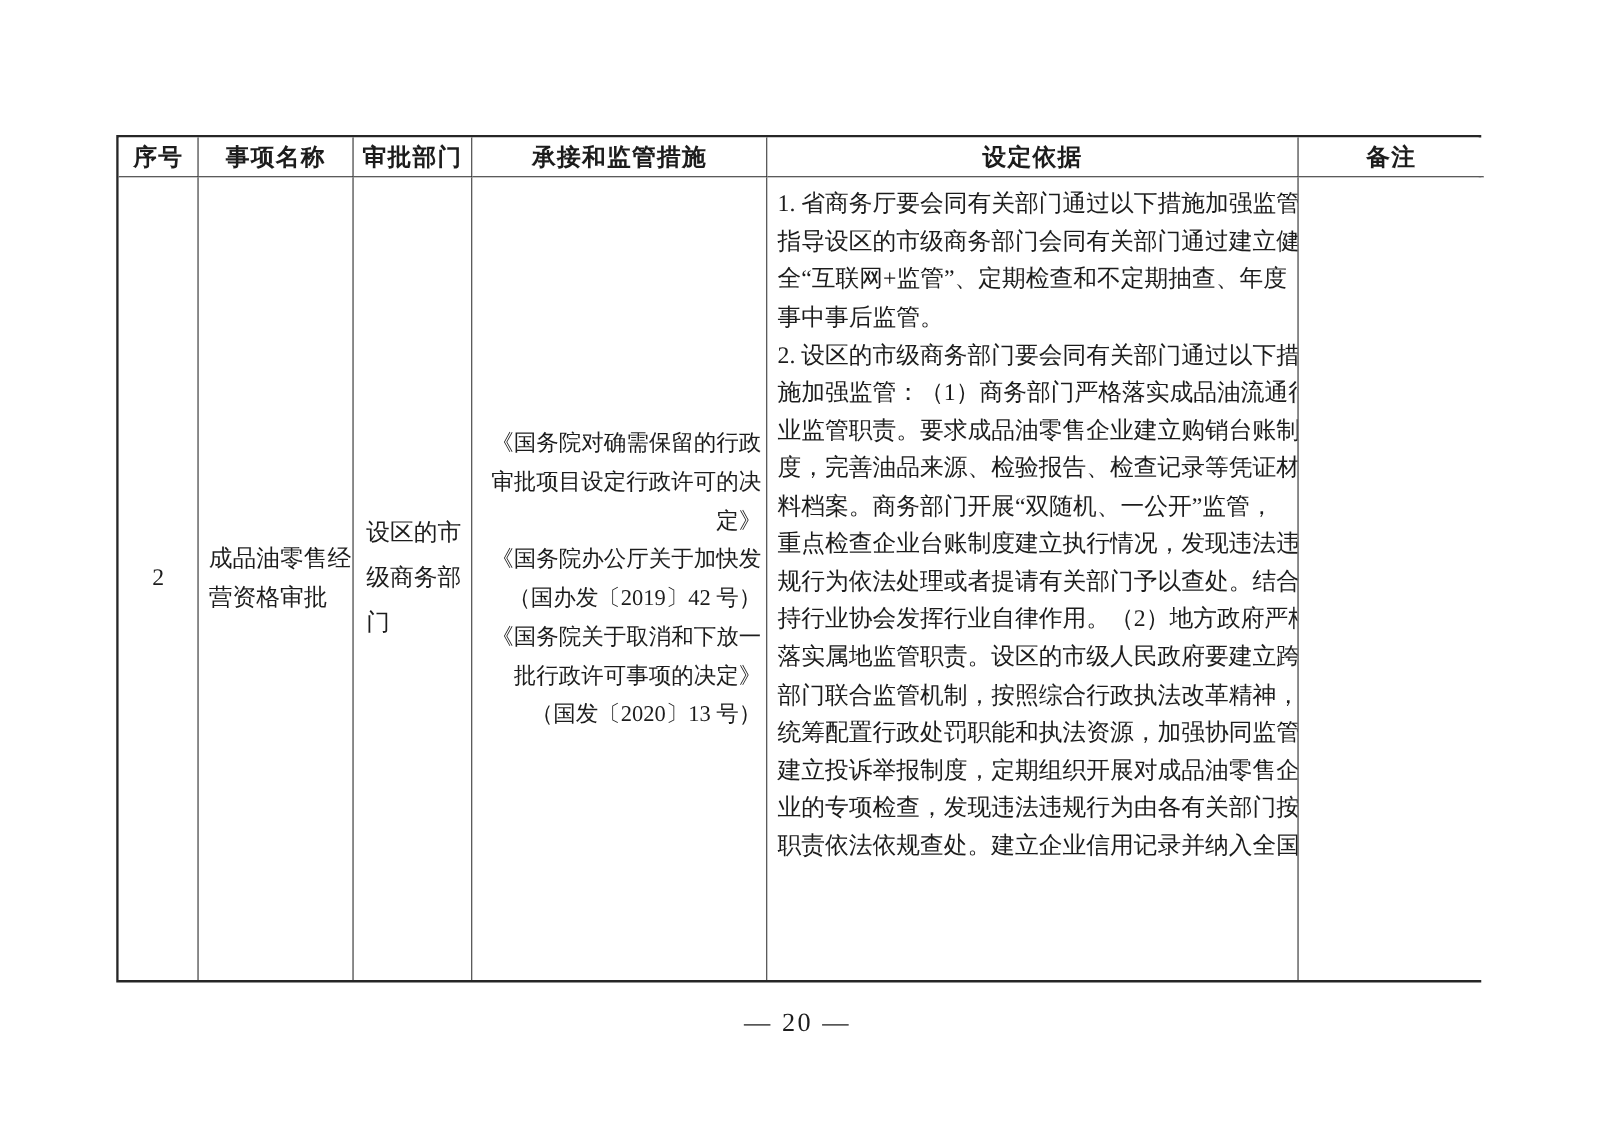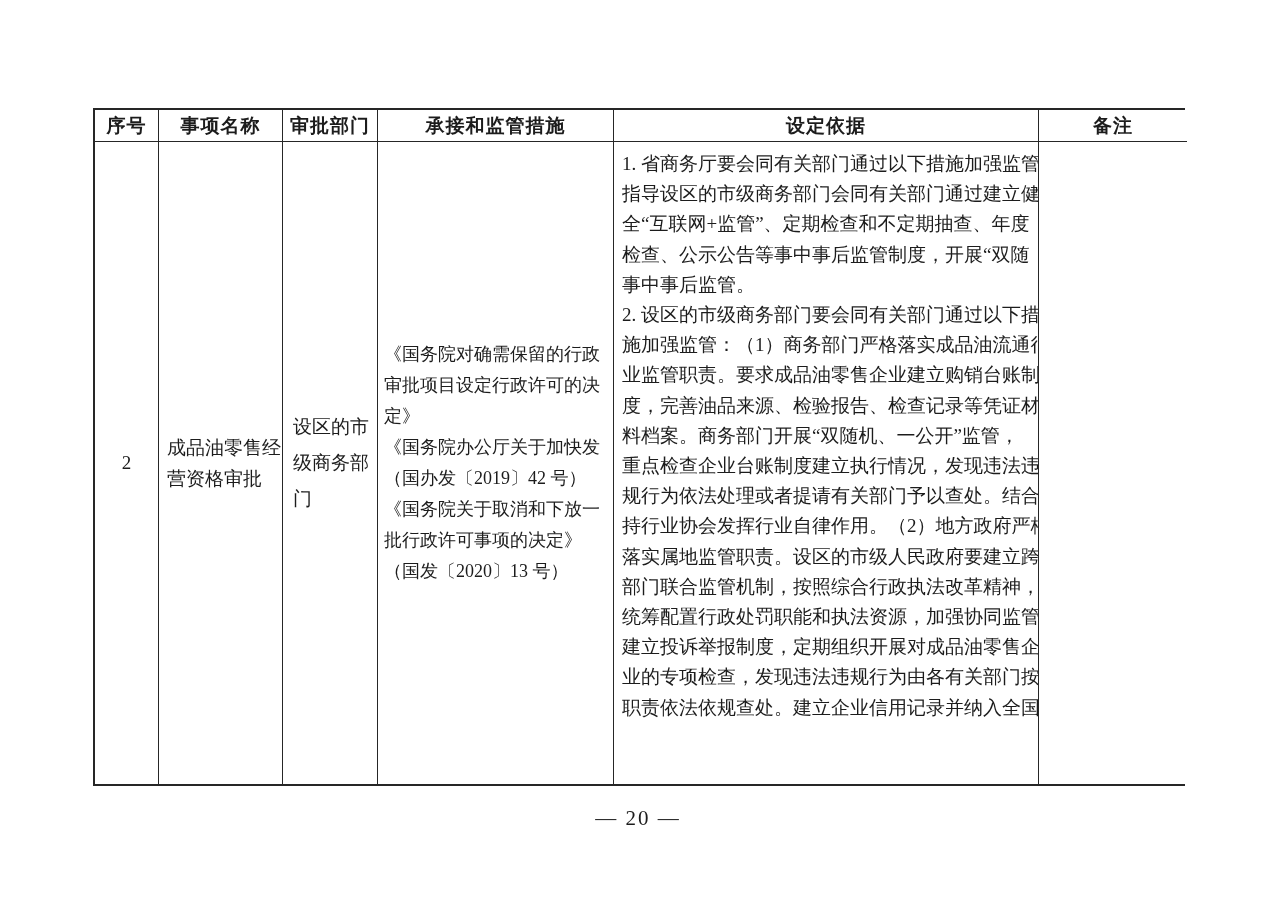--- a/index.html
+++ b/index.html
@@ -67,20 +67,21 @@
     padding-left: 10px;
     line-height: 36px;
   }
   .td-basis {
     display: flex;
     flex-direction: column;
     justify-content: center;
     padding: 0 4px 0 6px;
     font-size: 18px;
     line-height: 31px;
+    text-align: right;
   }
   .td-measures {
     padding: 7px 4px 0 8px;
     line-height: 30.2px;
   }
   .line { white-space: nowrap; }
   .page-number {
     position: absolute;
     left: 0;
     top: 806px;
@@ -122,21 +123,20 @@
         <div class="line">《国务院办公厅关于加快发</div>
         <div class="line">（国办发〔2019〕42 号）</div>
         <div class="line">《国务院关于取消和下放一</div>
         <div class="line">批行政许可事项的决定》</div>
         <div class="line">（国发〔2020〕13 号）</div>
       </div>
     <div class="cell td td-measures">
         <div class="line">1. 省商务厅要会同有关部门通过以下措施加强监管:</div>
         <div class="line">指导设区的市级商务部门会同有关部门通过建立健</div>
         <div class="line">全“互联网+监管”、定期检查和不定期抽查、年度</div>
-        <div class="line">检查、公示公告等事中事后监管制度，开展“双随</div>
         <div class="line">事中事后监管。</div>
         <div class="line">2. 设区的市级商务部门要会同有关部门通过以下措</div>
         <div class="line">施加强监管：（1）商务部门严格落实成品油流通行</div>
         <div class="line">业监管职责。要求成品油零售企业建立购销台账制</div>
         <div class="line">度，完善油品来源、检验报告、检查记录等凭证材</div>
         <div class="line">料档案。商务部门开展“双随机、一公开”监管，</div>
         <div class="line">重点检查企业台账制度建立执行情况，发现违法违</div>
         <div class="line">规行为依法处理或者提请有关部门予以查处。结合</div>
         <div class="line">持行业协会发挥行业自律作用。（2）地方政府严格</div>
         <div class="line">落实属地监管职责。设区的市级人民政府要建立跨</div>

